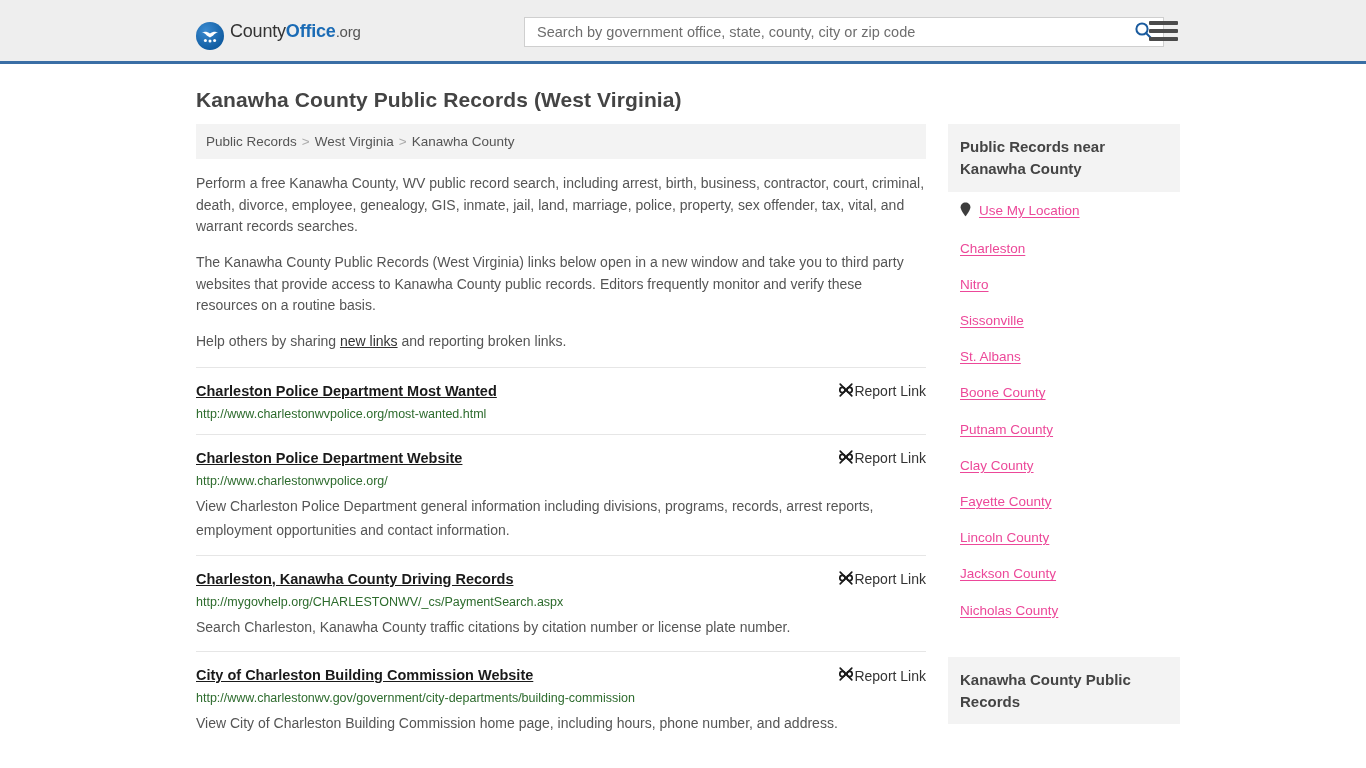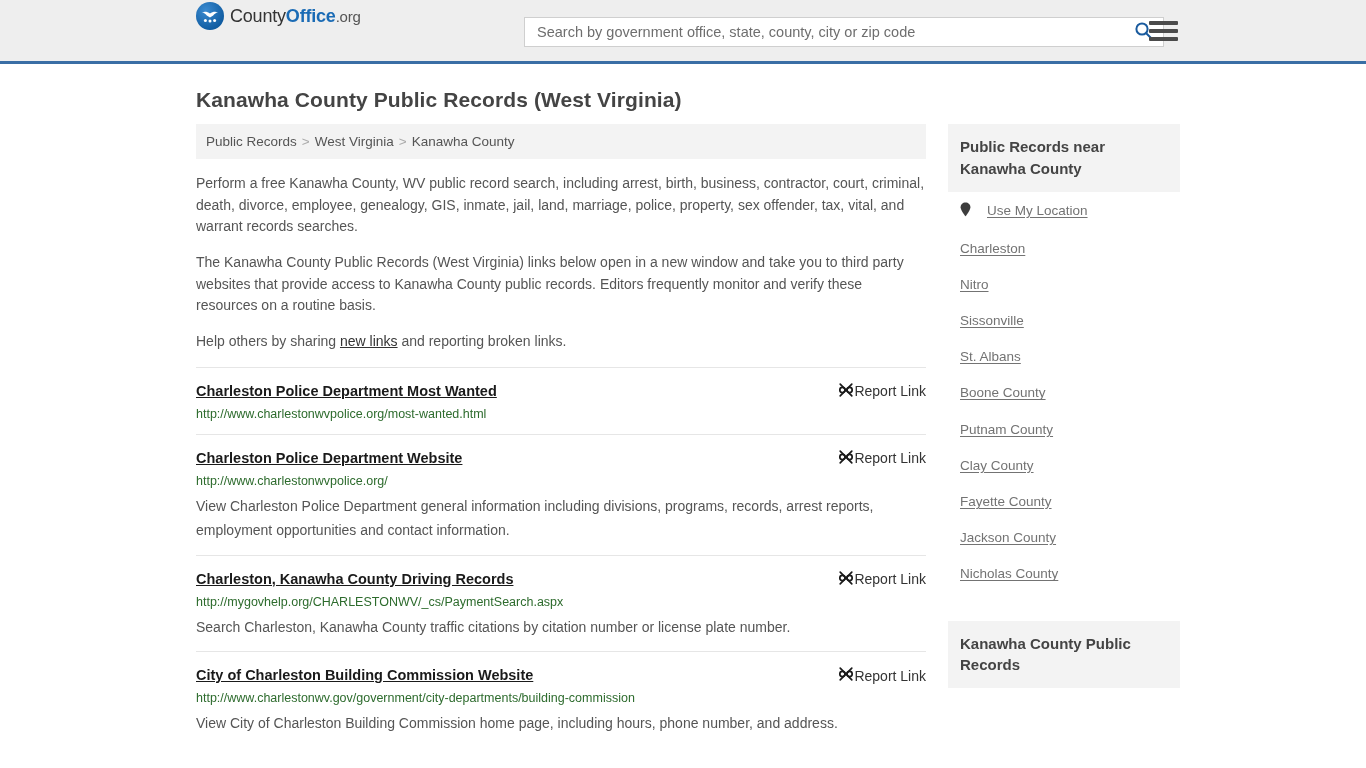--- a/index.html
+++ b/index.html
@@ -16,24 +16,24 @@
   .site-header {
     height: 64px;
     background: #eeeeee;
     border-bottom: 3px solid #3a6ea5;
     display: flex;
     align-items: center;
     position: relative;
   }
   .brand {
     display: flex;
-    align-items: center;
+    align-items: flex-start;
     position: absolute;
     left: 196px;
-    top: 2px;
+    top: 22px;
     text-decoration: none;
   }
   .brand-mark {
     width: 28px; height: 28px;
     border-radius: 50%;
     background: #1a6bb5;
     background-image: radial-gradient(circle at 35% 30%, #3a8ad0 0%, #0f5ba0 75%);
     display: flex;
     flex-direction: column;
     align-items: center;
@@ -205,23 +205,23 @@
     line-height: 1.45;
   }
   .side-list { padding: 0; margin: 0; list-style: none; }
   .side-list li {
     padding: 0;
     margin: 0;
   }
   .side-link {
     display: flex;
     align-items: center;
-    gap: 16px;
+    gap: 8px;
     font-size: 13.5px;
-    color: #737373;
+    color: #ec4899;
     text-decoration: none;
     padding: 10px 12px 10px 12px;
     line-height: 1.2;
   }
   .side-link .label {
     text-decoration: underline;
     text-underline-offset: 2px;
   }
   .pin-icon { flex: none; display:block; }
   .side-box.second { margin-top: 28px; }
@@ -403,20 +403,25 @@
               <span class="label">Clay County</span>
             </a>
           </li>
           <li>
             <a class="side-link" href="#">
               <span class="label">Fayette County</span>
             </a>
           </li>
           <li>
             <a class="side-link" href="#">
+              <span class="label">Lincoln County</span>
+            </a>
+          </li>
+          <li>
+            <a class="side-link" href="#">
               <span class="label">Jackson County</span>
             </a>
           </li>
           <li>
             <a class="side-link" href="#">
               <span class="label">Nicholas County</span>
             </a>
           </li>
         </ul>
       </div>

